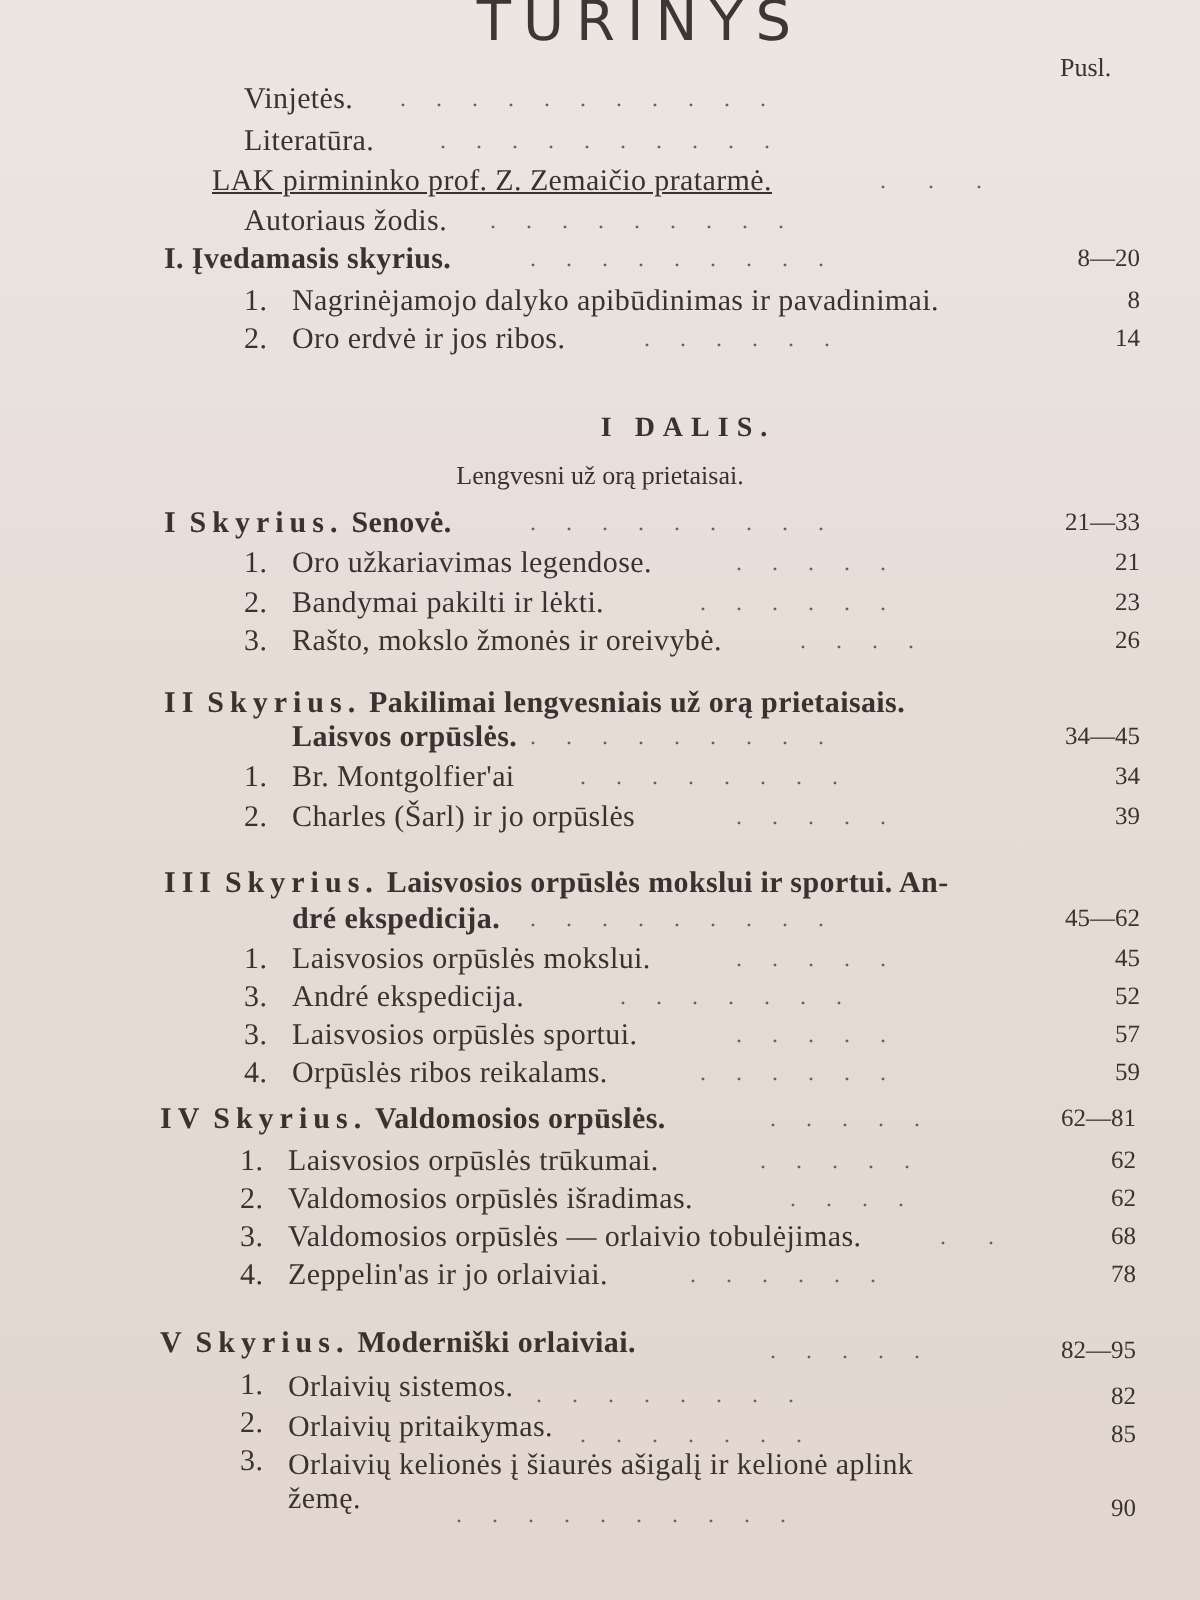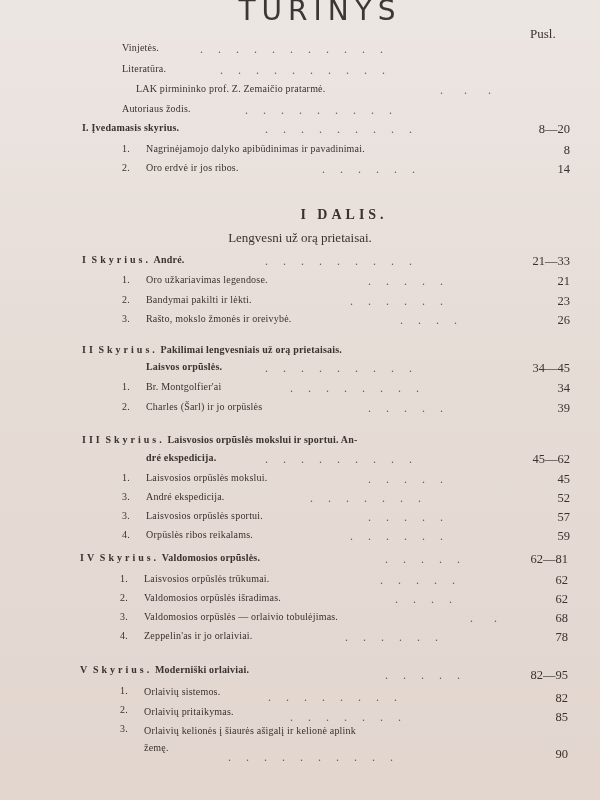--- a/index.html
+++ b/index.html
@@ -14,21 +14,21 @@
     position: absolute; top: -6px; left: 0; width: 600px; text-align: center;
     font-family: "DejaVu Sans", "Liberation Sans", sans-serif;
     font-size: 28px; letter-spacing: 6px; color: #3c3634; font-weight: normal;
     padding-left: 40px; box-sizing: border-box;
   }
   .pusl {
     position: absolute; top: 26px; left: 530px; font-size: 13px;
     font-family: "Liberation Serif", serif;
   }
   .row {
-    position: absolute; font-size: 10px; white-space: nowrap;
+    position: absolute; font-size: 15px; white-space: nowrap;
     font-family: "Liberation Serif", serif; letter-spacing: 0.2px;
   }
   .dots {
     position: absolute; font-size: 12px; letter-spacing: 0;
     font-family: "Liberation Serif", serif; color: #6a5f59;
   }
   .page {
     position: absolute; right: 30px; font-size: 12.5px; text-align: right;
     font-family: "Liberation Serif", serif;
   }
@@ -43,21 +43,21 @@
 <body>
 
 <div>
   <div class="title">TURINYS</div>
   <div class="pusl">Pusl.</div>
 
   <div class="row" style="top:42px; left:122px;">Vinjetės.</div>
   <div class="dots" style="top:42px; left:200px;">.&nbsp;&nbsp;&nbsp;&nbsp;&nbsp;.&nbsp;&nbsp;&nbsp;&nbsp;&nbsp;.&nbsp;&nbsp;&nbsp;&nbsp;&nbsp;.&nbsp;&nbsp;&nbsp;&nbsp;&nbsp;.&nbsp;&nbsp;&nbsp;&nbsp;&nbsp;.&nbsp;&nbsp;&nbsp;&nbsp;&nbsp;.&nbsp;&nbsp;&nbsp;&nbsp;&nbsp;.&nbsp;&nbsp;&nbsp;&nbsp;&nbsp;.&nbsp;&nbsp;&nbsp;&nbsp;&nbsp;.&nbsp;&nbsp;&nbsp;&nbsp;&nbsp;.</div>
   <div class="row" style="top:63px; left:122px;">Literatūra.</div>
   <div class="dots" style="top:63px; left:220px;">.&nbsp;&nbsp;&nbsp;&nbsp;&nbsp;.&nbsp;&nbsp;&nbsp;&nbsp;&nbsp;.&nbsp;&nbsp;&nbsp;&nbsp;&nbsp;.&nbsp;&nbsp;&nbsp;&nbsp;&nbsp;.&nbsp;&nbsp;&nbsp;&nbsp;&nbsp;.&nbsp;&nbsp;&nbsp;&nbsp;&nbsp;.&nbsp;&nbsp;&nbsp;&nbsp;&nbsp;.&nbsp;&nbsp;&nbsp;&nbsp;&nbsp;.&nbsp;&nbsp;&nbsp;&nbsp;&nbsp;.</div>
-  <div class="row" style="top:83px; left:136px;">LAK pirmininko prof. Z. Zemaičio pratarmė.</div>
+  <div class="row" style="top:83px; left:106px;text-decoration:underline;">LAK pirmininko prof. Z. Zemaičio pratarmė.</div>
   <div class="dots" style="top:83px; left:440px;">.&nbsp;&nbsp;&nbsp;&nbsp;&nbsp;&nbsp;&nbsp;.&nbsp;&nbsp;&nbsp;&nbsp;&nbsp;&nbsp;&nbsp;.</div>
   <div class="row" style="top:103px; left:122px;">Autoriaus žodis.</div>
   <div class="dots" style="top:103px; left:245px;">.&nbsp;&nbsp;&nbsp;&nbsp;&nbsp;.&nbsp;&nbsp;&nbsp;&nbsp;&nbsp;.&nbsp;&nbsp;&nbsp;&nbsp;&nbsp;.&nbsp;&nbsp;&nbsp;&nbsp;&nbsp;.&nbsp;&nbsp;&nbsp;&nbsp;&nbsp;.&nbsp;&nbsp;&nbsp;&nbsp;&nbsp;.&nbsp;&nbsp;&nbsp;&nbsp;&nbsp;.&nbsp;&nbsp;&nbsp;&nbsp;&nbsp;.</div>
 
   <div class="row bold" style="top:122px; left:82px;">I. Įvedamasis skyrius.</div>
   <div class="dots" style="top:122px; left:265px;">.&nbsp;&nbsp;&nbsp;&nbsp;&nbsp;.&nbsp;&nbsp;&nbsp;&nbsp;&nbsp;.&nbsp;&nbsp;&nbsp;&nbsp;&nbsp;.&nbsp;&nbsp;&nbsp;&nbsp;&nbsp;.&nbsp;&nbsp;&nbsp;&nbsp;&nbsp;.&nbsp;&nbsp;&nbsp;&nbsp;&nbsp;.&nbsp;&nbsp;&nbsp;&nbsp;&nbsp;.&nbsp;&nbsp;&nbsp;&nbsp;&nbsp;.</div>
   <div class="page" style="top:122px;">8—20</div>
 
   <div class="row" style="top:143px; left:122px;">1.</div>
   <div class="row" style="top:143px; left:146px;">Nagrinėjamojo dalyko apibūdinimas ir pavadinimai.</div>
@@ -66,21 +66,21 @@
   <div class="row" style="top:162px; left:146px;">Oro erdvė ir jos ribos.</div>
   <div class="dots" style="top:162px; left:322px;">.&nbsp;&nbsp;&nbsp;&nbsp;&nbsp;.&nbsp;&nbsp;&nbsp;&nbsp;&nbsp;.&nbsp;&nbsp;&nbsp;&nbsp;&nbsp;.&nbsp;&nbsp;&nbsp;&nbsp;&nbsp;.&nbsp;&nbsp;&nbsp;&nbsp;&nbsp;.</div>
   <div class="page" style="top:162px;">14</div>
 
   <div class="center bold" style="top:207px; font-size:14px; letter-spacing:4px;padding-left:44px;">I DALIS.</div>
   <div class="center" style="top:230px; font-size:13px;">Lengvesni už orą prietaisai.</div>
 
   <div class="row" style="top:254px; left:82px;">
     <span class="spaced">I</span>
     <span class="spaced">Skyrius.</span>
-    <span class="bold">André.</span>
+    <span class="bold">Senovė.</span>
   </div>
   <div class="dots" style="top:254px; left:265px;">.&nbsp;&nbsp;&nbsp;&nbsp;&nbsp;.&nbsp;&nbsp;&nbsp;&nbsp;&nbsp;.&nbsp;&nbsp;&nbsp;&nbsp;&nbsp;.&nbsp;&nbsp;&nbsp;&nbsp;&nbsp;.&nbsp;&nbsp;&nbsp;&nbsp;&nbsp;.&nbsp;&nbsp;&nbsp;&nbsp;&nbsp;.&nbsp;&nbsp;&nbsp;&nbsp;&nbsp;.&nbsp;&nbsp;&nbsp;&nbsp;&nbsp;.</div>
   <div class="page" style="top:254px;">21—33</div>
   <div class="row" style="top:274px; left:122px;">1.</div>
   <div class="row" style="top:274px; left:146px;">Oro užkariavimas legendose.</div>
   <div class="dots" style="top:274px; left:368px;">.&nbsp;&nbsp;&nbsp;&nbsp;&nbsp;.&nbsp;&nbsp;&nbsp;&nbsp;&nbsp;.&nbsp;&nbsp;&nbsp;&nbsp;&nbsp;.&nbsp;&nbsp;&nbsp;&nbsp;&nbsp;.</div>
   <div class="page" style="top:274px;">21</div>
   <div class="row" style="top:294px; left:122px;">2.</div>
   <div class="row" style="top:294px; left:146px;">Bandymai pakilti ir lėkti.</div>
   <div class="dots" style="top:294px; left:350px;">.&nbsp;&nbsp;&nbsp;&nbsp;&nbsp;.&nbsp;&nbsp;&nbsp;&nbsp;&nbsp;.&nbsp;&nbsp;&nbsp;&nbsp;&nbsp;.&nbsp;&nbsp;&nbsp;&nbsp;&nbsp;.&nbsp;&nbsp;&nbsp;&nbsp;&nbsp;.</div>

